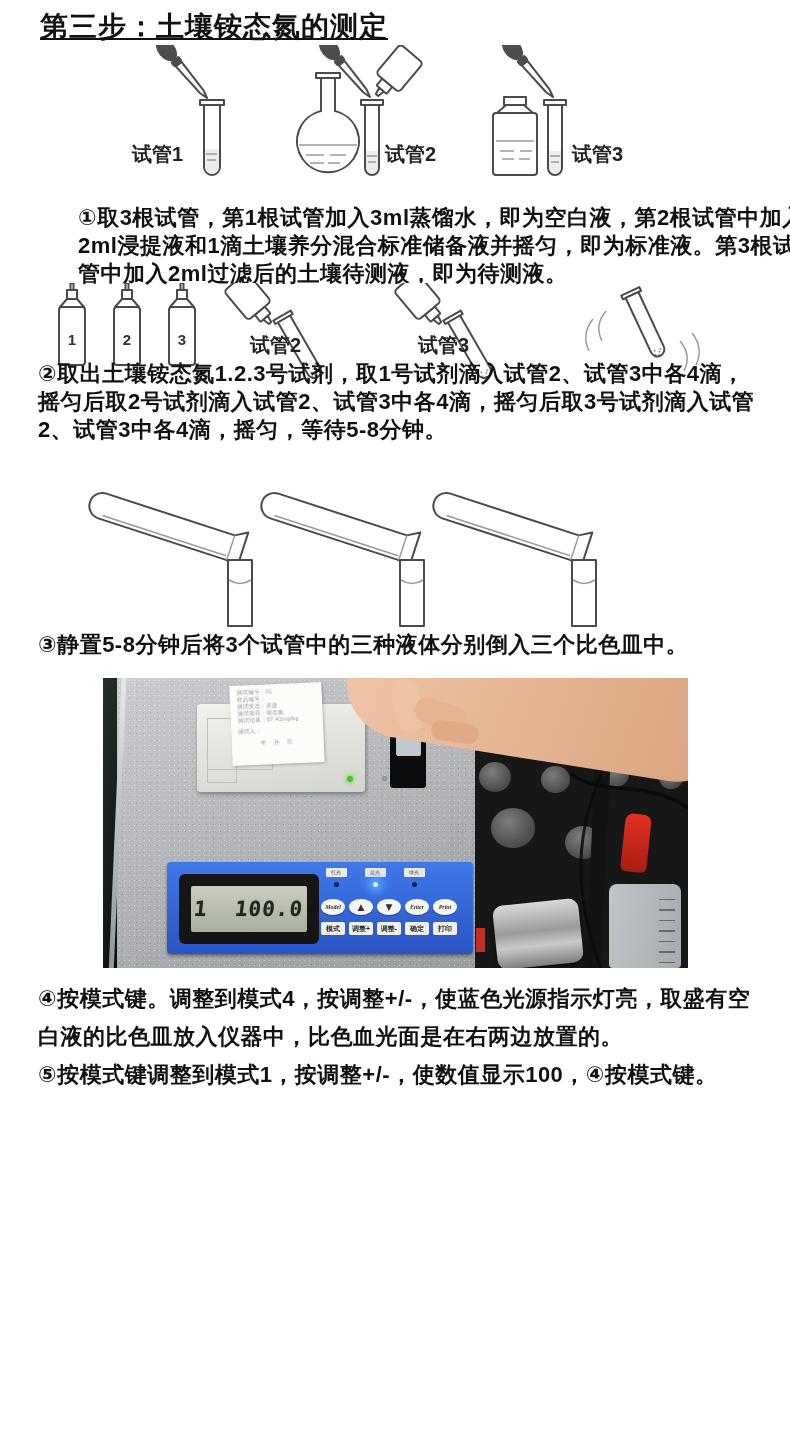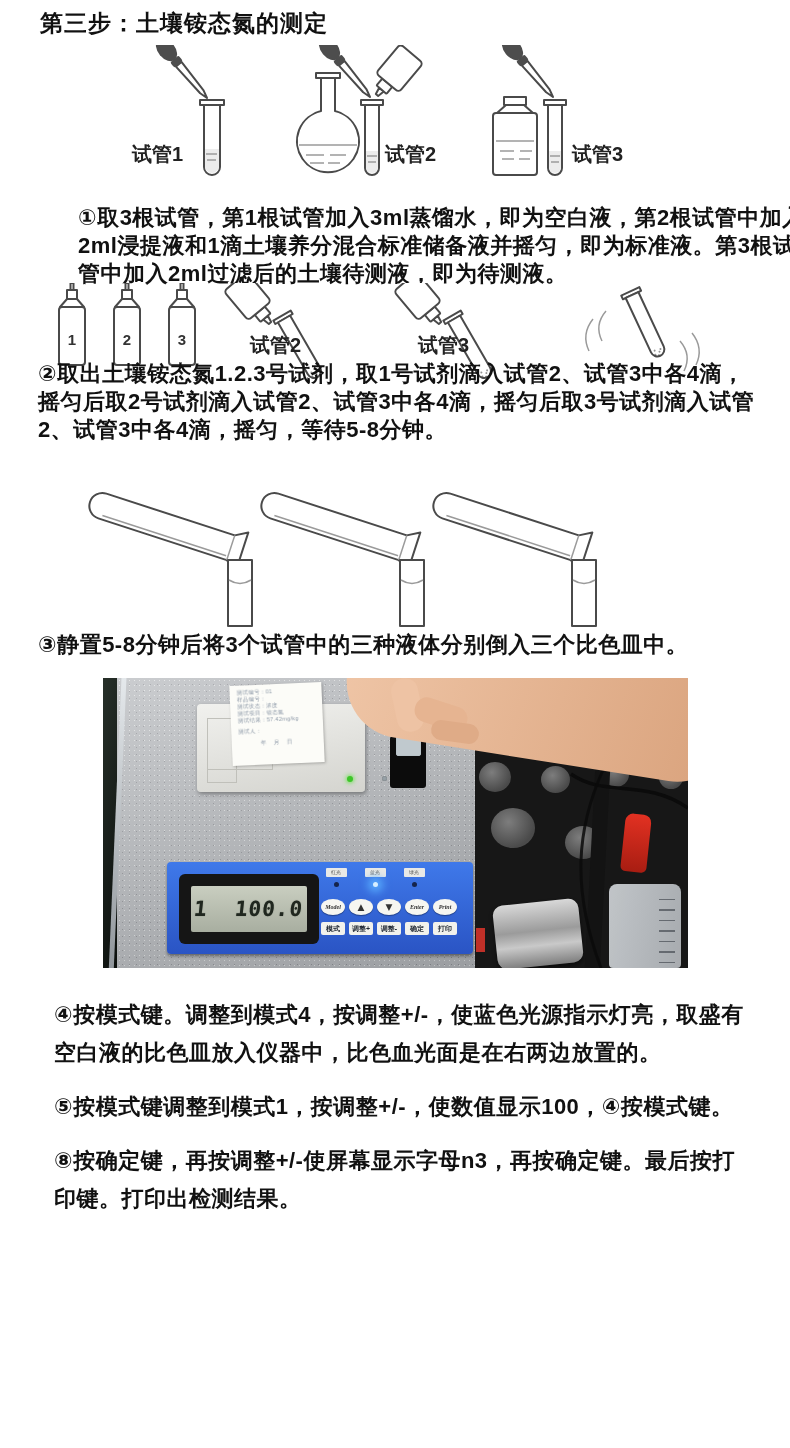--- a/index.html
+++ b/index.html
@@ -1,21 +1,21 @@
 <!DOCTYPE html>
 <html><head>
 <meta charset="utf-8">
 <style>
   html,body{margin:0;padding:0;background:#fff;}
   body{width:790px;height:1448px;position:relative;overflow:hidden;
        font-family:"Liberation Sans","DejaVu Sans",sans-serif;color:#111;}
   .abs{position:absolute;}
-  .title{left:40px;top:8px;font-size:23px;font-weight:700;letter-spacing:1px;}
+  .title{left:40px;top:8px;font-size:28px;font-weight:700;letter-spacing:1px;text-decoration:underline;}
   .para{margin:0;font-size:22px;font-weight:700;line-height:28px;letter-spacing:.5px;}
-  .para-wide{margin:16px;font-size:22px;font-weight:700;line-height:38px;letter-spacing:.5px;}
+  .para-wide{margin:0;font-size:22px;font-weight:700;line-height:38px;letter-spacing:.5px;}
   .fig-label{font-size:20px;font-weight:700;color:#222;}
   svg .s{stroke:#4a4a4a;stroke-width:2;fill:#fff;stroke-linejoin:round;stroke-linecap:round;}
   svg .thin{stroke:#9a9a9a;stroke-width:1.5;fill:none;}
   svg .sf{fill:#4d4d4d;stroke:none;}
   svg .liq{fill:#ececec;stroke:none;}
   svg .num{font-size:15px;font-weight:700;fill:#333;}
   
   .photo{left:103px;top:678px;width:585px;height:290px;background:#141414;overflow:hidden;}
   .ph-metal{left:14px;top:0;width:360px;height:100%;background-color:#b4b7bb;
     background-image:linear-gradient(160deg,rgba(255,255,255,.30),rgba(0,0,0,.14)),
@@ -309,14 +309,13 @@
       <div class="cn">调整-</div>
       <div class="cn">确定</div>
       <div class="cn">打印</div>
     </div>
   </div>
 </div>
 
 <div class="abs" style="left:38px;top:980px;width:728px;">
   <p class="para-wide">④按模式键。调整到模式4，按调整+/-，使蓝色光源指示灯亮，取盛有空白液的比色皿放入仪器中，比色血光面是在右两边放置的。</p>
   <p class="para-wide">⑤按模式键调整到模式1，按调整+/-，使数值显示100，④按模式键。</p>
-  <p class="para-wide">⑧按确定键，再按调整+/-使屏幕显示字母n3，再按确定键。最后按打印键。打印出检测结果。</p>
 </div>
 
 </body></html>

